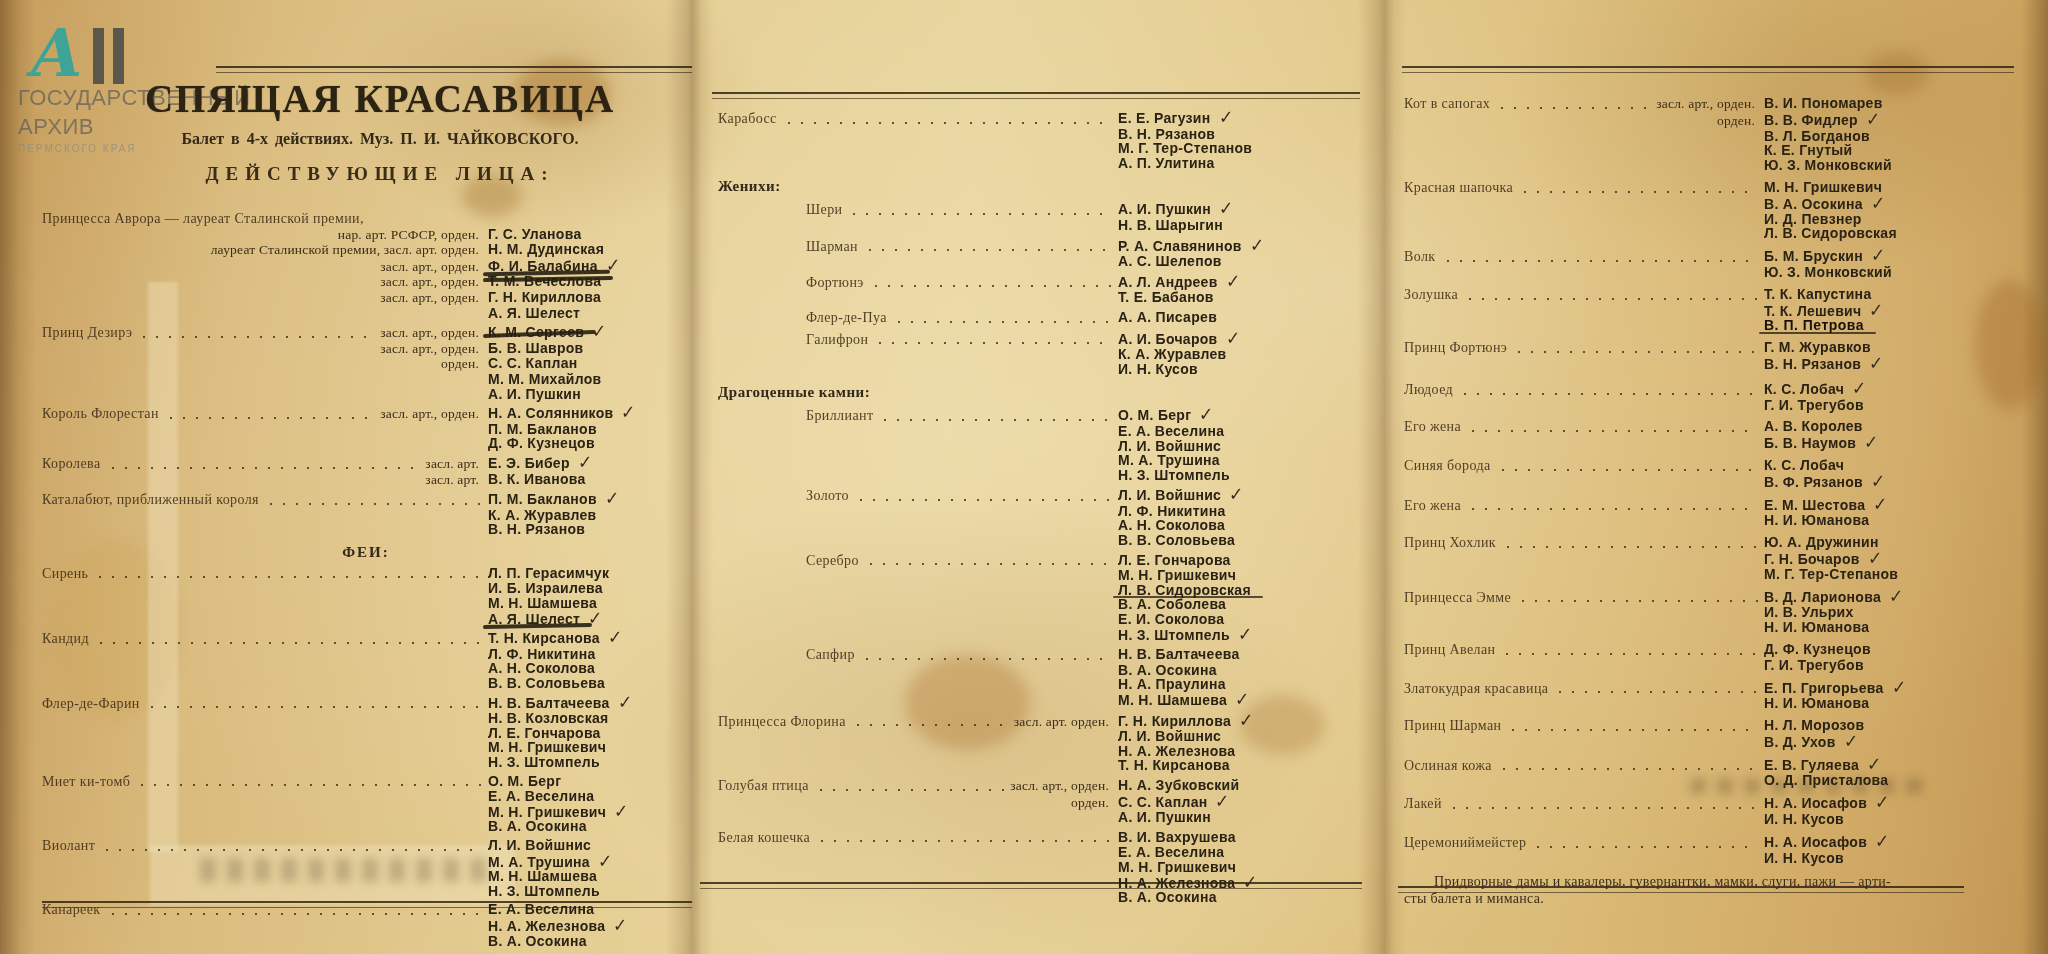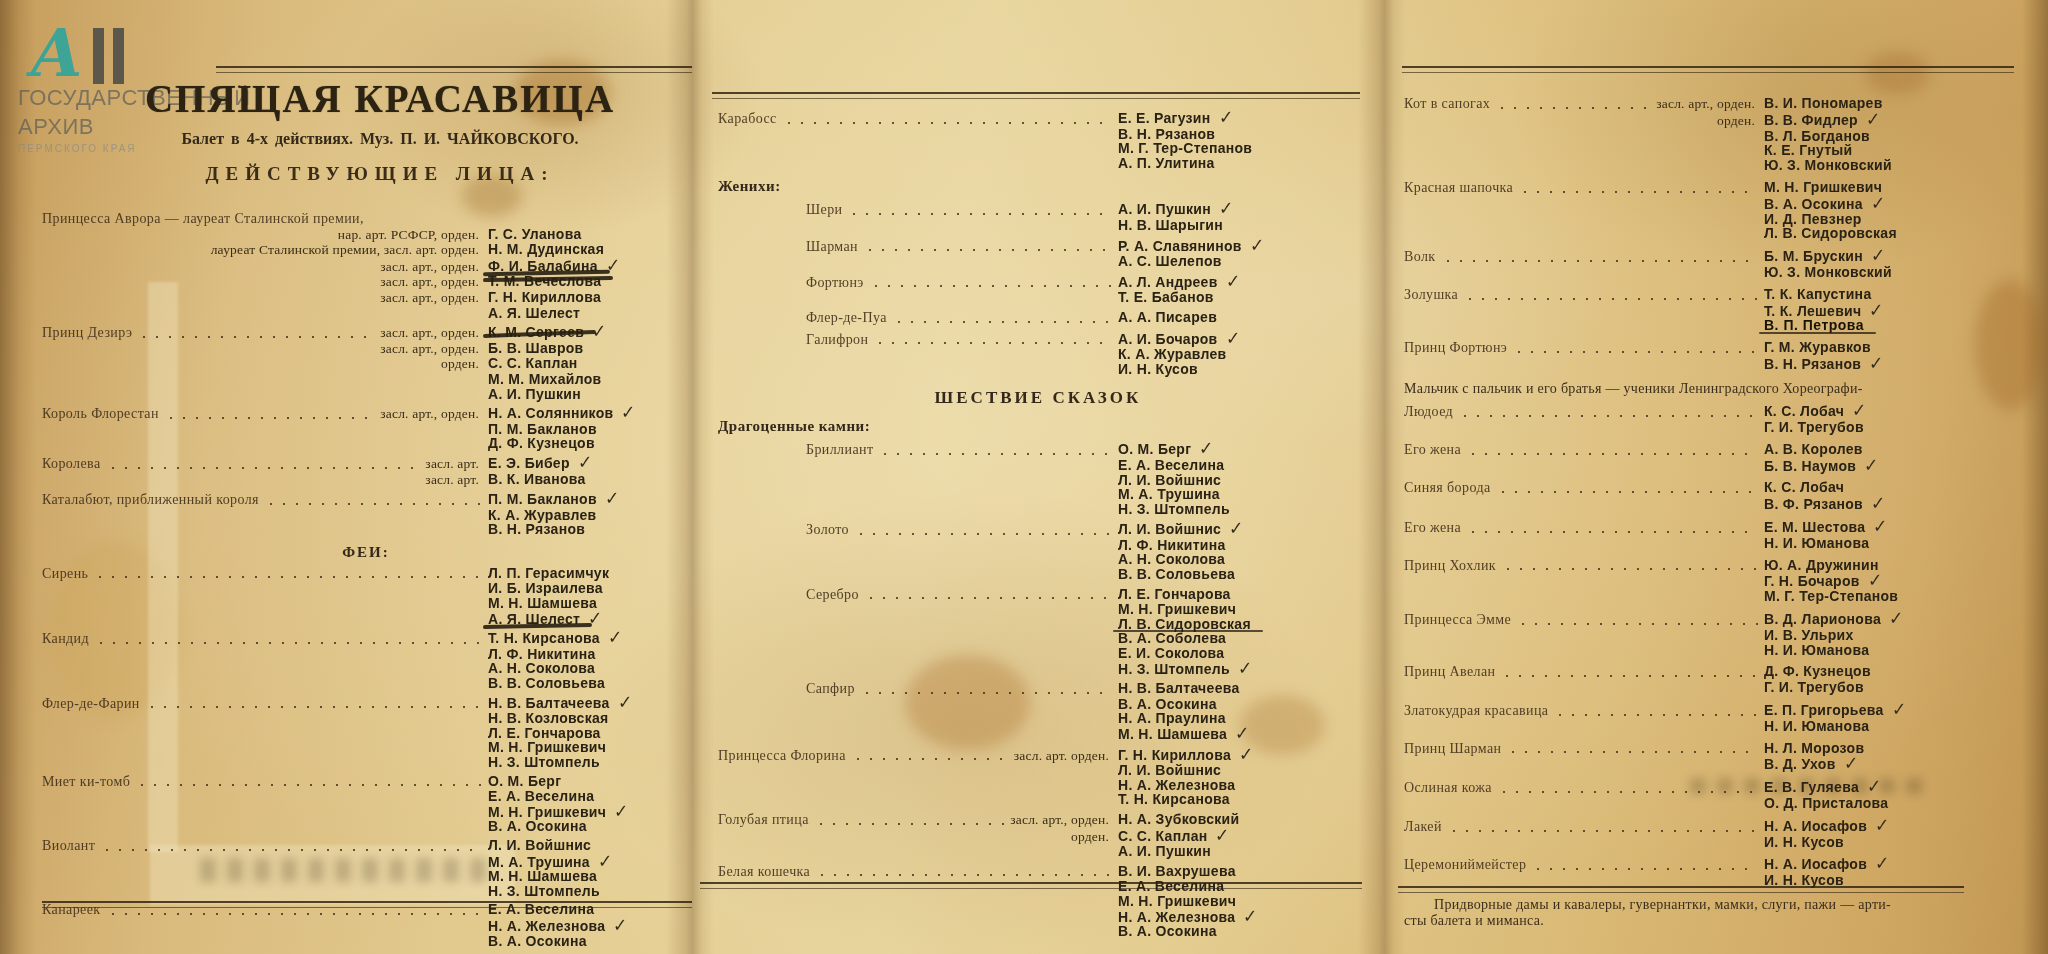--- a/index.html
+++ b/index.html
@@ -539,21 +539,20 @@
               <span class="name-wrap"><span class="name">К. А. Журавлев</span></span>
             </span>
           </div>
           <div class="row">
             <span class="spacer"></span>
             <span class="name-cell">
               <span class="name-wrap"><span class="name">И. Н. Кусов</span></span>
             </span>
           </div>
         </div>
-        <div class="heading h-center big">ШЕСТВИЕ  СКАЗОК</div>
         <div class="heading h-left">Драгоценные камни:</div>
         <div class="entry indent">
           <div class="row">
             <span class="role">Бриллиант</span>
             <span class="leader"></span>
             <span class="name-cell">
               <span class="name-wrap"><span class="name">О. М. Берг</span></span>
               <span class="check">✓</span>
             </span>
           </div>
@@ -882,21 +881,20 @@
           </div>
           <div class="row">
             <span class="spacer"></span>
             <span class="name-cell">
               <span class="name-wrap"><span class="name">В. Н. Рязанов</span></span>
               <span class="check">✓</span>
             </span>
           </div>
         </div>
         <div class="note">
-          <div class="note-line">Мальчик с пальчик и его братья — ученики Ленинградского Хореографи-</div>
         </div>
         <div class="entry">
           <div class="row">
             <span class="role">Людоед</span>
             <span class="leader"></span>
             <span class="name-cell">
               <span class="name-wrap"><span class="name">К. С. Лобач</span></span>
               <span class="check">✓</span>
             </span>
           </div>

